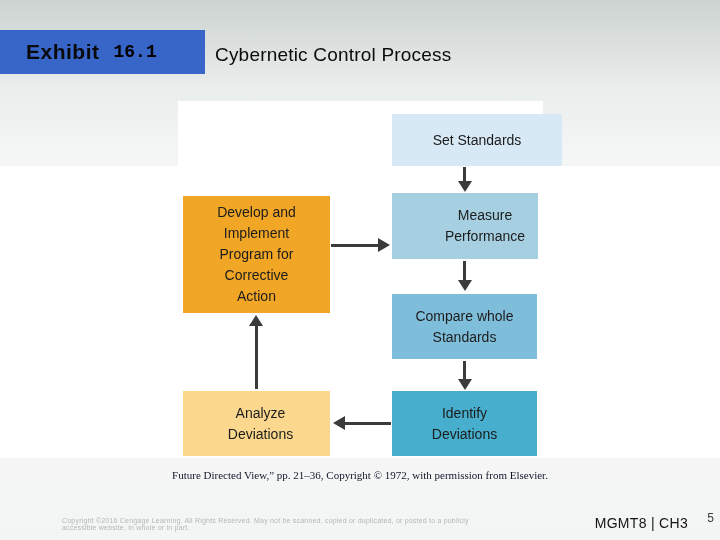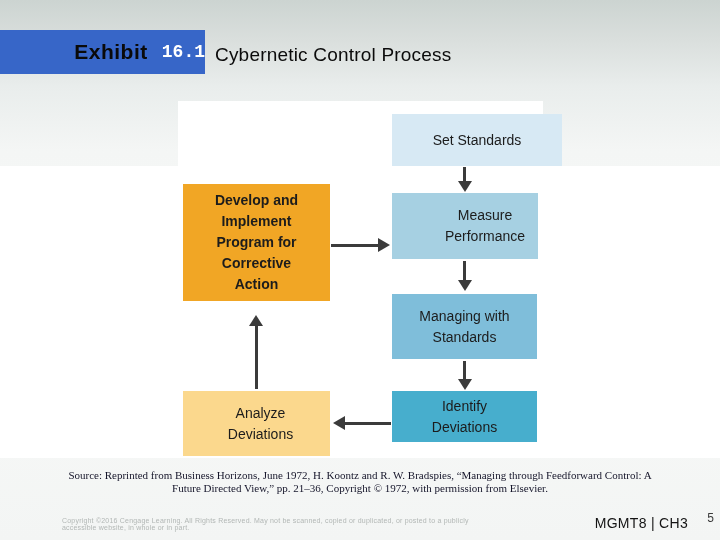--- a/index.html
+++ b/index.html
@@ -5,39 +5,39 @@
   html,body{margin:0;padding:0;}
   body{width:720px;height:540px;overflow:hidden;font-family:"Liberation Sans",sans-serif;}
   .slide{
     position:relative;width:720px;height:540px;
     background:linear-gradient(180deg,#ccd4d1 0%,#d9dedc 7%,#e9edec 16%,#f4f6f5 28%,#f8f9f8 60%,#f3f5f4 100%);
     overflow:hidden;
   }
   
   .exhibit-box{
     position:absolute;left:0;top:30px;width:205px;height:44px;
-    background:#3766c8;display:flex;align-items:center;padding-left:26px;box-sizing:border-box;justify-content:flex-end;
+    background:#3766c8;display:flex;align-items:center;padding-left:26px;box-sizing:border-box;
   }
   .exhibit-label{font-size:21px;font-weight:bold;color:#0a0a0a;letter-spacing:.5px;}
-  .exhibit-number{font-family:"Liberation Mono",monospace;font-size:18px;font-weight:bold;color:#ffffff;margin-left:14px;}
+  .exhibit-number{font-family:"Liberation Mono",monospace;font-size:18px;font-weight:bold;color:#000000;margin-left:14px;}
   .slide-title{
     position:absolute;left:215px;top:38px;height:34px;display:flex;align-items:center;
     font-size:19px;font-weight:normal;color:#0b0b0b;letter-spacing:.2px;
   }
   
   .panel-top{position:absolute;left:178px;top:101px;width:365px;height:65px;background:#ffffff;}
   .panel-main{position:absolute;left:0;top:166px;width:720px;height:292px;background:#ffffff;}
   
   .node{position:absolute;display:flex;align-items:center;justify-content:center;text-align:center;box-sizing:border-box;}
   .node-label{white-space:pre-line;font-size:14px;line-height:21px;color:#1c1c1c;}
   .n-set{left:392px;top:114px;width:170px;height:52px;background:#d7e9f4;}
   .n-measure{left:392px;top:193px;width:146px;height:66px;background:#a6d0e2;padding-left:40px;}
   .n-compare{left:392px;top:294px;width:145px;height:65px;background:#7fbeda;}
-  .n-identify{left:392px;top:391px;width:145px;height:51px;background:#47aecd;}
-  .n-develop{left:183px;top:184px;width:147px;height:117px;background:#f1a625;font-weight:bold;}
+  .n-identify{left:392px;top:391px;width:145px;height:65px;background:#47aecd;}
+  .n-develop{left:183px;top:196px;width:147px;height:117px;background:#f1a625;}
   .n-analyze{left:183px;top:391px;width:147px;height:65px;background:#fbd88d;padding-left:8px;}
   
   .shaft{position:absolute;background:#3b3b3b;}
   .head{position:absolute;width:0;height:0;}
   .head.down{border-left:7px solid transparent;border-right:7px solid transparent;border-top:11px solid #3b3b3b;}
   .head.up{border-left:7px solid transparent;border-right:7px solid transparent;border-bottom:11px solid #3b3b3b;}
   .head.left{border-top:7px solid transparent;border-bottom:7px solid transparent;border-right:12px solid #3b3b3b;}
   .head.right{border-top:7px solid transparent;border-bottom:7px solid transparent;border-left:12px solid #3b3b3b;}
   
   .source-note{
@@ -72,21 +72,21 @@
   <div class="panel-main"></div>
 
   <div class="node n-set">
     <span class="node-label">Set Standards</span>
   </div>
   <div class="node n-measure">
     <span class="node-label">Measure
 Performance</span>
   </div>
   <div class="node n-compare">
-    <span class="node-label">Managing with
+    <span class="node-label">Compare whole
 Standards</span>
   </div>
   <div class="node n-identify">
     <span class="node-label">Identify
 Deviations</span>
   </div>
   <div class="node n-develop">
     <span class="node-label">Develop and
 Implement
 Program for
@@ -117,21 +117,20 @@
   <div>
     <div class="shaft" style="left:255px;top:326px;width:3px;height:63px;"></div>
     <div class="head up" style="left:249px;top:315px;"></div>
   </div>
   <div>
     <div class="shaft" style="left:331px;top:244px;width:48px;height:3px;"></div>
     <div class="head right" style="left:378px;top:238px;"></div>
   </div>
 
   <div class="source-note">
-    <span>Source: Reprinted from Business Horizons, June 1972, H. Koontz and R. W. Bradspies, “Managing through Feedforward Control: A</span>
     <span>Future Directed View,” pp. 21–36, Copyright © 1972, with permission from Elsevier.</span>
   </div>
 
   <div class="footer-copyright">Copyright ©2016 Cengage Learning. All Rights Reserved. May not be scanned, copied or duplicated, or posted to a publicly accessible website, in whole or in part.</div>
   <div class="footer-code">MGMT8 | CH3</div>
   <div class="footer-page">5</div>
 
 </div>
 
 </body></html>

